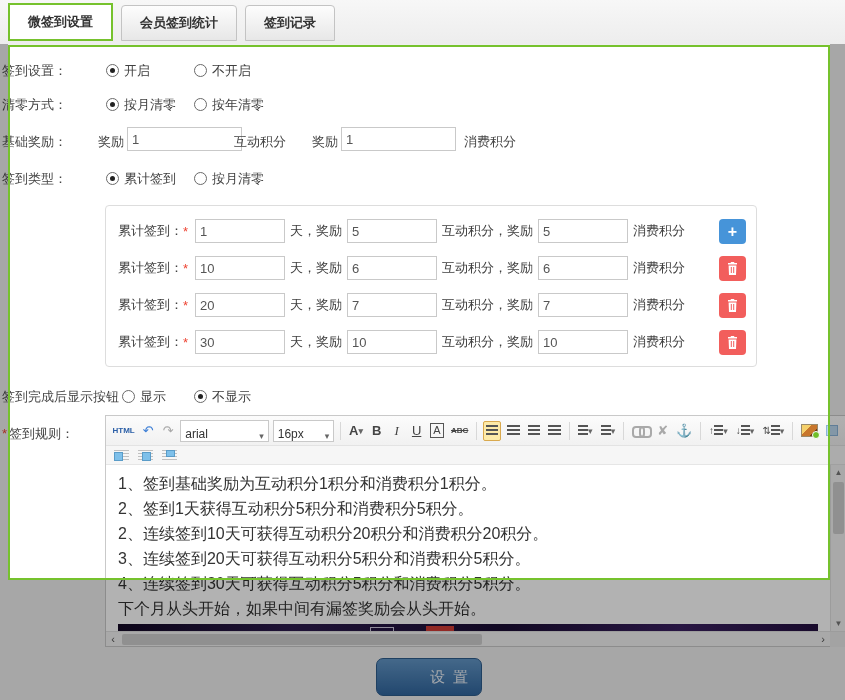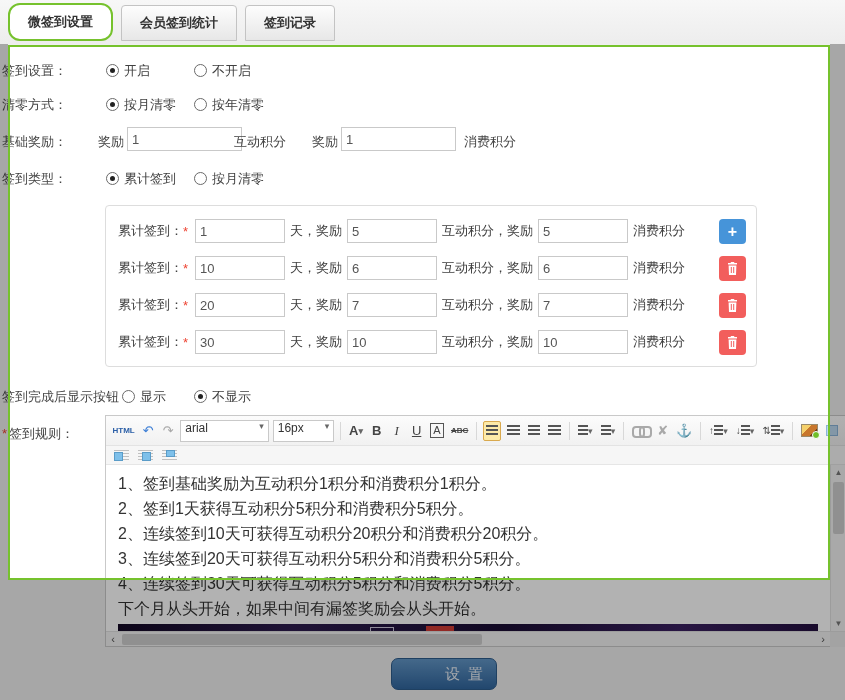--- a/index.html
+++ b/index.html
@@ -2,21 +2,21 @@
 <html><head>
 <meta charset="utf-8">
 <style>
   * { margin:0; padding:0; box-sizing:border-box; }
   body { font-family:"Liberation Sans", sans-serif; }
   .page { position:relative; width:845px; height:700px; background:#efefef; overflow:hidden; font-size:13px; color:#404040; }
 
   
   .tabbar { position:absolute; left:0; top:0; width:845px; height:44px;
     background:linear-gradient(#f7f7f7,#ededed); display:flex; align-items:flex-end; padding:0 0 3px 8px; }
-  .tab { padding:8px 18px; font-weight:bold; font-size:13px; color:#333; cursor:pointer;border-radius:12px; }
+  .tab { padding:8px 18px; font-weight:bold; font-size:13px; color:#333; cursor:pointer; }
   .tab.active { background:#fff; border:2px solid #76c22d; }
   .tab.inactive { background:linear-gradient(#fdfdfd,#e7e7e7); border:1px solid #c3c3c3; border-radius:4px 4px 0 0; margin-left:8px; }
 
   
   .panel-bg { position:absolute; left:8px; top:45px; width:822px; height:535px; background:#fff; }
   .content { position:absolute; left:0; top:0; width:845px; height:700px; }
 
   .flabel { position:absolute; left:2px; color:#444; }
   .red { color:#e43; margin-right:2px; }
 
@@ -36,21 +36,21 @@
 
   
   .editor { position:absolute; left:105px; top:415px; width:741px; height:232px; border:1px solid #c9c9c9; background:#fff; }
   .tb1 { height:30px; display:flex; align-items:center; gap:4px; padding:0 5px; background:linear-gradient(#fcfcfc,#f1f1f1); border-bottom:1px solid #e3e3e3; }
   .tb2 { height:19px; display:flex; align-items:center; gap:9px; padding:0 8px; background:#f6f6f6; border-bottom:1px solid #e6e6e6; }
   .ti { display:inline-flex; align-items:center; justify-content:center; min-width:16px; height:20px; font-size:13px; color:#444; cursor:pointer; padding:0 2px; }
   .ti.blue { color:#3d7fd6; }
   .ti.gray { color:#a9a9a9; }
   .ti.active { background:#fdeaa8; border:1px solid #d9a94e; border-radius:2px; }
   .sep { width:1px; height:18px; background:#d8d8d8; margin:0 2px; }
-  .dd { height:22px; background:#fff; border:1px solid #c9c9c9; display:flex; align-items:flex-start; justify-content:space-between; padding:0 4px; font-size:12px; color:#333; cursor:pointer; }
+  .dd { height:22px; background:#fff; border:1px solid #c9c9c9; display:flex; align-items:flex-end; justify-content:space-between; padding:0 4px; font-size:12px; color:#333; cursor:pointer; }
   .dd .car { color:#666; font-size:9px; margin-left:6px; }
   .car { font-size:9px; color:#666; }
   .bars { width:13px; height:11px; background:repeating-linear-gradient(to bottom,#555 0 2px,transparent 2px 4px); }
   .chain { width:17px; height:9px; position:relative; display:inline-block; }
   .chain::before,.chain::after { content:""; position:absolute; top:0; width:9px; height:8px; border:2px solid #a9a9a9; border-radius:4px; }
   .chain::before{ left:0; } .chain::after{ left:7px; }
   .imgicon { width:17px; height:13px; border:1px solid #9a8a6a; background:linear-gradient(135deg,#f5d06a 0 35%,#c8762c 35% 70%,#6b3d17 70%); position:relative; }
   .imgicon::after { content:""; position:absolute; right:-3px; bottom:-3px; width:6px; height:6px; border-radius:50%; background:#6fbf2a; border:1px solid #fff; }
   .mapicon { width:13px; height:11px; background:#bcd9f0; border:1px solid #8ab4d8; }
   .imgpos { width:15px; height:11px; background:repeating-linear-gradient(to bottom,#c0c0c0 0 1px,transparent 1px 3px); position:relative; cursor:pointer; }
@@ -65,21 +65,21 @@
   .vscroll { width:15px; background:#f2f2f2; border-left:1px solid #e0e0e0; position:relative; }
   .varrow { position:absolute; left:0; width:15px; height:15px; font-size:8px; color:#777; text-align:center; line-height:15px; cursor:pointer; }
   .vthumb { position:absolute; left:2px; top:17px; width:11px; height:52px; background:#cfcfcf; border-radius:2px; cursor:pointer; }
   .hscroll { height:15px; background:#f2f2f2; border-top:1px solid #e0e0e0; display:flex; align-items:center; }
   .harrow { width:14px; text-align:center; font-size:11px; color:#555; cursor:pointer; line-height:14px; }
   .hthumb { width:360px; height:11px; background:#cfcfcf; border-radius:2px; margin-left:2px; cursor:pointer; }
   .hspacer { flex:1; }
   .corner { width:15px; height:15px; background:#eaeaea; }
 
   
-  .submit { position:absolute; left:391px; top:658px; width:106px; height:32px; border:1px solid #2d5c8c;
+  .submit { position:absolute; left:376px; top:658px; width:106px; height:38px; border:1px solid #2d5c8c;
     border-radius:7px; background:linear-gradient(#6296c6,#31669e); color:#e8eef5; font-size:15px; letter-spacing:8px;
     text-indent:8px; cursor:pointer; font-family:"Liberation Sans",sans-serif;padding-left:40px; }
 
   
   .dim { position:absolute; background:rgba(0,0,0,0.30); z-index:5; pointer-events:none; }
   .dim.left { left:0; top:44px; width:8px; height:656px; }
   .dim.right { left:830px; top:44px; width:15px; height:656px; }
   .dim.bottom { left:8px; top:580px; width:822px; height:120px; }
   .greenbox { position:absolute; left:8px; top:45px; width:822px; height:535px; border:2px solid #76c22d; z-index:6; pointer-events:none; }
 

